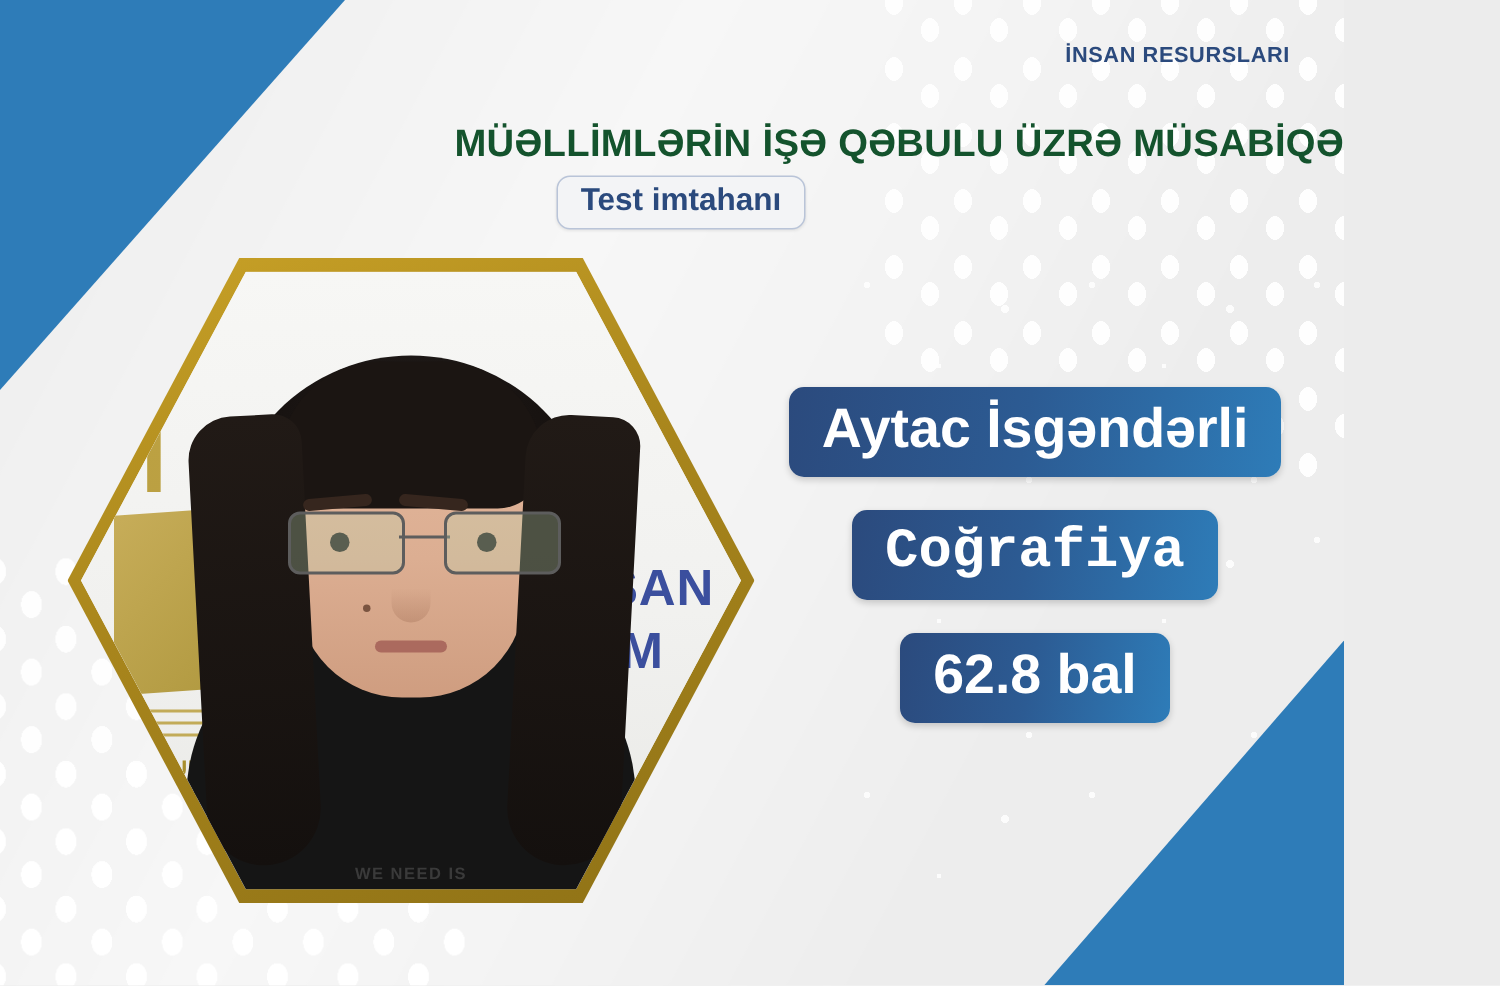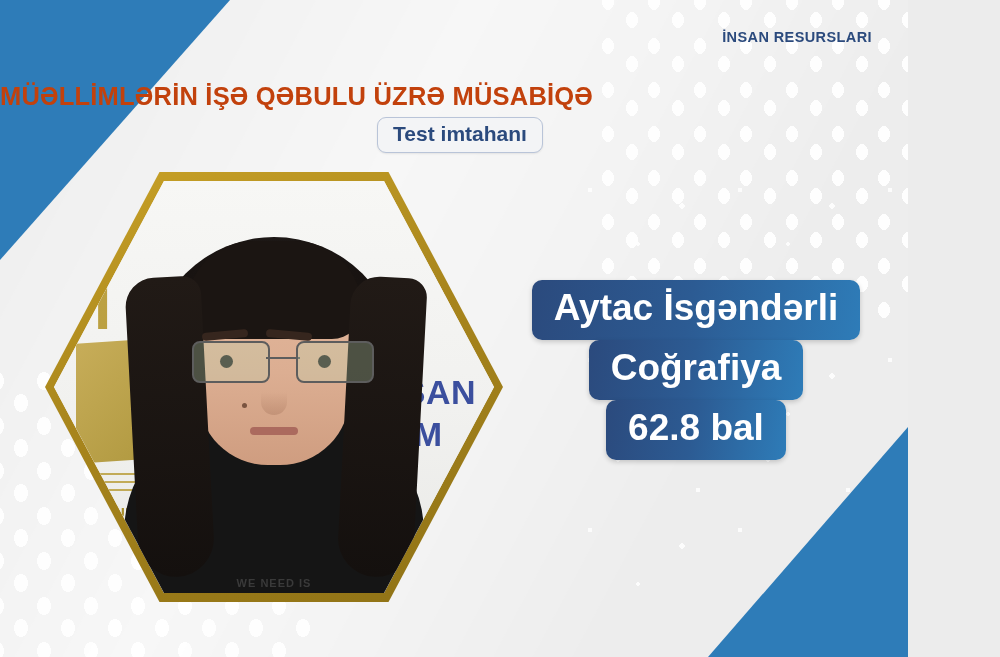--- a/index.html
+++ b/index.html
@@ -8,21 +8,20 @@
     width:1000px;height:657px;
     font-family:"Liberation Sans", sans-serif;
     background:#ececec;
     overflow:hidden;
   }
   #card{
     position:relative;
     width:896px;height:657px;
     background:#ededed;
     overflow:hidden;
-    padding-left:12px;
   }
 
   
   .layer{position:absolute;inset:0;pointer-events:none;}
 
   
   .dots-tr{
     position:absolute;
     top:-10px;right:-10px;
     width:320px;height:330px;
@@ -91,22 +90,22 @@
     line-height:1.25;
     color:#2b4a7d;
     font-weight:bold;
     font-size:14.5px;
     letter-spacing:.4px;
   }
   .brand .l2{display:block;}
 
   .headline{
     position:absolute;top:82px;left:0;right:0;
-    text-align:left;
-    color:#c2410c;
+    text-align:right;
+    color:#14532d;
     font-weight:bold;
     font-size:25.5px;
     letter-spacing:.2px;
     white-space:nowrap;
   }
   .subpill{
     position:absolute;top:117px;left:12px;right:0;
     text-align:center;
   }
   .subpill span{
@@ -278,34 +277,34 @@
     border-radius:46px 30px 60px 60px;
   }
   .p-hair-l{left:78px;transform:rotate(-3deg);}
   .p-hair-r{right:74px;transform:rotate(3deg);}
 
   
   .badges{
     position:absolute;
     left:520px;right:36px;top:258px;
     display:flex;flex-direction:column;align-items:center;
-    margin-top:22px;
+    gap:22px;
   }
   .pill{
     display:inline-block;
     padding:7px 22px 11px;
     border-radius:10px;
     color:#ffffff;
     font-weight:bold;
     white-space:nowrap;
     background:linear-gradient(100deg,#2b4a7d 0%,#2c5b93 48%,#2e7cb8 100%);
     box-shadow:0 2px 5px rgba(0,0,0,.18);
   }
   .pill.name{font-size:37px;}
-  .pill.subject{font-size:37px;}
+  .pill.subject{font-size:37px;font-family:Liberation Mono, monospace;}
   .pill.score{font-size:37px;}
 </style>
 </head>
 <body>
 
 <div id="card" style="background: rgb(237, 237, 237);">
 
   <div class="layer">
     <div class="dots-tr"></div>
     <div class="dots-bl"></div>

